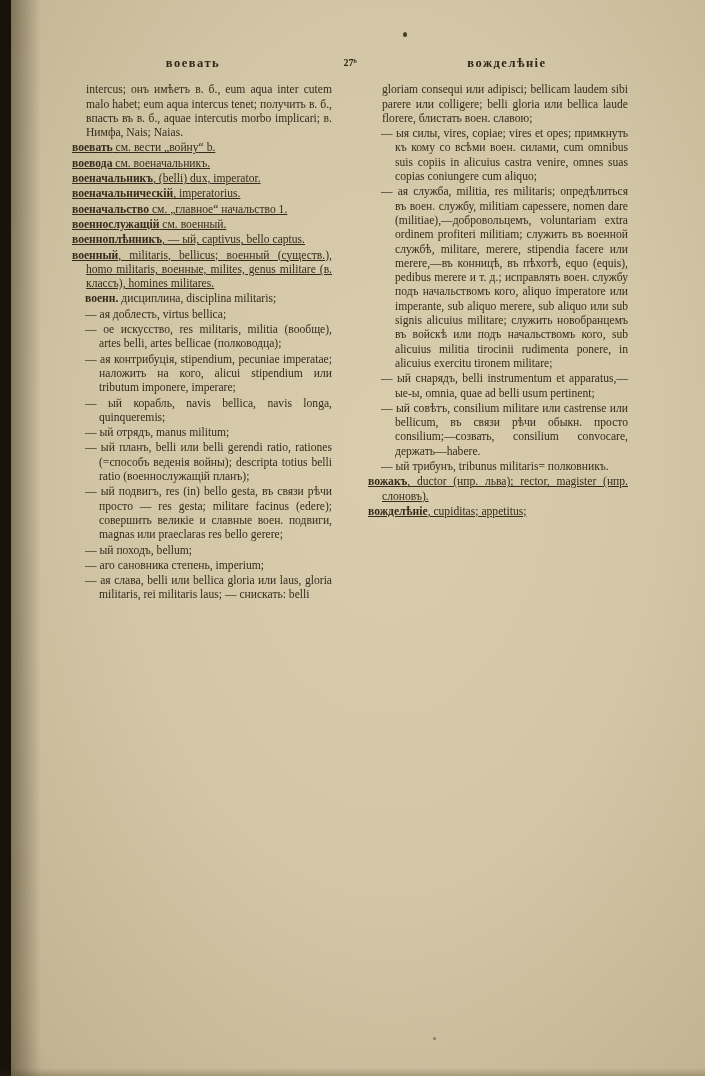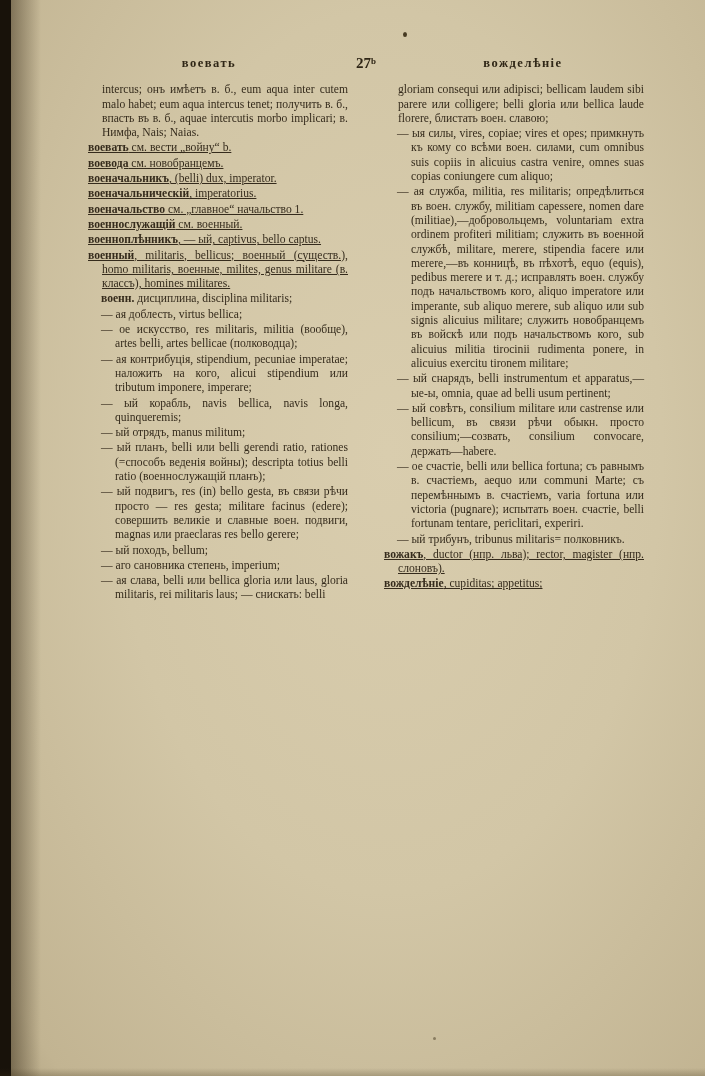--- a/index.html
+++ b/index.html
@@ -15,29 +15,29 @@
   .spine{position:absolute;left:0;top:0;bottom:0;width:11px;background:#18120a;}
   .spine-shadow{
     position:absolute;left:11px;top:0;bottom:0;width:30px;
     background:linear-gradient(to right, rgba(45,33,15,0.45), rgba(45,33,15,0));
   }
   .edge-bottom{position:absolute;left:0;right:0;bottom:0;height:8px;
     background:linear-gradient(to top, rgba(60,48,24,0.25), rgba(60,48,24,0));}
   .speck{position:absolute;background:#463a22;border-radius:50%;}
 
   .content{
-    position:absolute;left:88px;top:56px;width:556px;
+    position:absolute;left:72px;top:56px;width:556px;
     color:#352b1c;font-size:11.6px;line-height:14.3px;text-align:justify;
   }
   .header{
     display:grid;grid-template-columns:1fr 72px 1fr;
     font-weight:bold;font-size:12.5px;margin-bottom:13px;color:#2f2616;
   }
   .h-left,.h-right{text-align:center;letter-spacing:1.5px;}
-  .h-page{text-align:center;font-size:15px;letter-spacing:0;}
+  .h-page{text-align:center;font-size:10px;letter-spacing:0;}
   .columns{display:flex;gap:36px;}
   .col{width:268px;}
   .col p{margin:0 0 1px 0;}
   .entry{padding-left:14px;text-indent:-14px;text-decoration:underline;}
   .sub{padding-left:27px;text-indent:-14px;font-family:Liberation Serif, serif;}
   .cont{padding-left:14px;text-indent:0;}
   .head{font-weight:bold;}
 </style>
 </head>
 <body>
@@ -53,21 +53,21 @@
     <div class="header">
       <div class="h-left">воевать</div>
       <div class="h-page">27ᵇ</div>
       <div class="h-right">вожделѣніе</div>
     </div>
 
     <div class="columns">
       <div class="col">
         <p class="cont"><span class="head"></span><span>intercus; онъ имѣетъ в. б., eum aqua inter cutem malo habet; eum aqua intercus tenet; получить в. б., впасть въ в. б., aquae intercutis morbo implicari; в. Нимфа, Nais; Naias.</span></p>
         <p class="entry"><span class="head">воевать</span><span> см. вести „войну“ b.</span></p>
-        <p class="entry"><span class="head">воевода</span><span> см. новобранцемъ.</span></p>
+        <p class="entry"><span class="head">воевода</span><span> см. военачальникъ.</span></p>
         <p class="entry"><span class="head">военачальникъ</span><span>, (belli) dux, imperator.</span></p>
         <p class="entry"><span class="head">военачальническій</span><span>, imperatorius.</span></p>
         <p class="entry"><span class="head">военачальство</span><span> см. „главное“ начальство 1.</span></p>
         <p class="entry"><span class="head">военнослужащій</span><span> см. военный.</span></p>
         <p class="entry"><span class="head">военноплѣнникъ</span><span>, — ый, captivus, bello captus.</span></p>
         <p class="entry"><span class="head">военный</span><span>, militaris, bellicus; военный (существ.), homo militaris, военные, milites, genus militare (в. классъ), homines militares.</span></p>
         <p class="sub"><span class="head">военн.</span><span> дисциплина, disciplina militaris;</span></p>
         <p class="sub"><span>— ая доблесть, virtus bellica;</span></p>
         <p class="sub"><span>— ое искусство, res militaris, militia (вообще), artes belli, artes bellicae (полководца);</span></p>
         <p class="sub"><span>— ая контрибуція, stipendium, pecuniae imperatae; наложить на кого, alicui stipendium или tributum imponere, imperare;</span></p>
@@ -79,20 +79,19 @@
         <p class="sub"><span>— аго сановника степень, imperium;</span></p>
         <p class="sub"><span>— ая слава, belli или bellica gloria или laus, gloria militaris, rei militaris laus; — снискать: belli</span></p>
       </div>
 
       <div class="col">
         <p class="cont"><span>gloriam consequi или adipisci; bellicam laudem sibi parere или colligere; belli gloria или bellica laude florere, блистать воен. славою;</span></p>
         <p class="sub"><span>— ыя силы, vires, copiae; vires et opes; примкнуть къ кому со всѣми воен. силами, cum omnibus suis copiis in alicuius castra venire, omnes suas copias coniungere cum aliquo;</span></p>
         <p class="sub"><span>— ая служба, militia, res militaris; опредѣлиться въ воен. службу, militiam capessere, nomen dare (militiae),—добровольцемъ, voluntariam extra ordinem profiteri militiam; служить въ военной службѣ, militare, merere, stipendia facere или merere,—въ конницѣ, въ пѣхотѣ, equo (equis), pedibus merere и т. д.; исправлять воен. службу подъ начальствомъ кого, aliquo imperatore или imperante, sub aliquo merere, sub aliquo или sub signis alicuius militare; служить новобранцемъ въ войскѣ или подъ начальствомъ кого, sub alicuius militia tirocinii rudimenta ponere, in alicuius exercitu tironem militare;</span></p>
         <p class="sub"><span>— ый снарядъ, belli instrumentum et apparatus,—ые-ы, omnia, quae ad belli usum pertinent;</span></p>
         <p class="sub"><span>— ый совѣтъ, consilium militare или castrense или bellicum, въ связи рѣчи обыкн. просто consilium;—созвать, consilium convocare, держать—habere.</span></p>
-        <p class="sub"><span>— ое счастіе, belli или bellica fortuna; съ равнымъ в. счастіемъ, aequo или communi Marte; съ перемѣннымъ в. счастіемъ, varia fortuna или victoria (pugnare); испытать воен. счастіе, belli fortunam tentare, periclitari, experiri.</span></p>
         <p class="sub"><span>— ый трибунъ, tribunus militaris= полковникъ.</span></p>
         <p class="entry"><span class="head">вожакъ</span><span>, ductor (нпр. льва); rector, magister (нпр. слоновъ).</span></p>
         <p class="entry"><span class="head">вожделѣніе</span><span>, cupiditas; appetitus;</span></p>
       </div>
     </div>
   </div>
 </div>
 
 </body></html>

